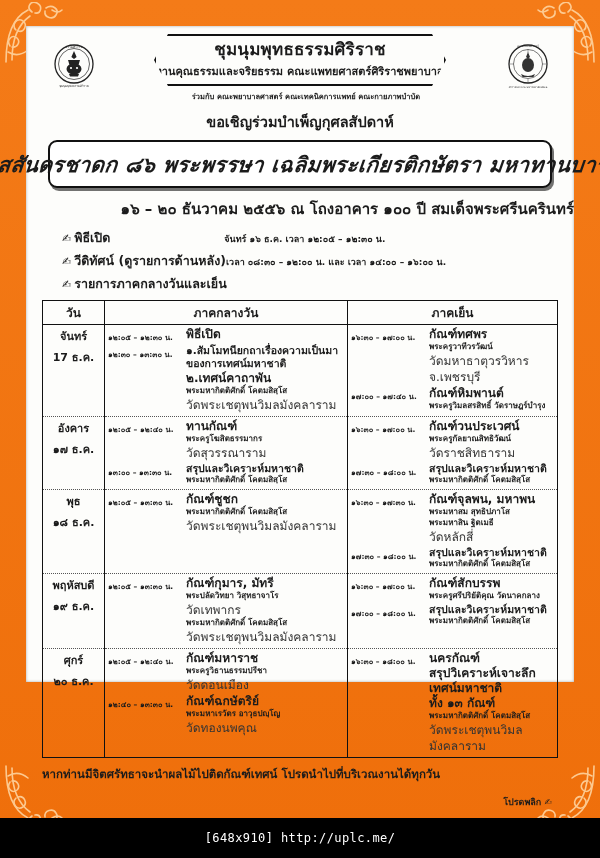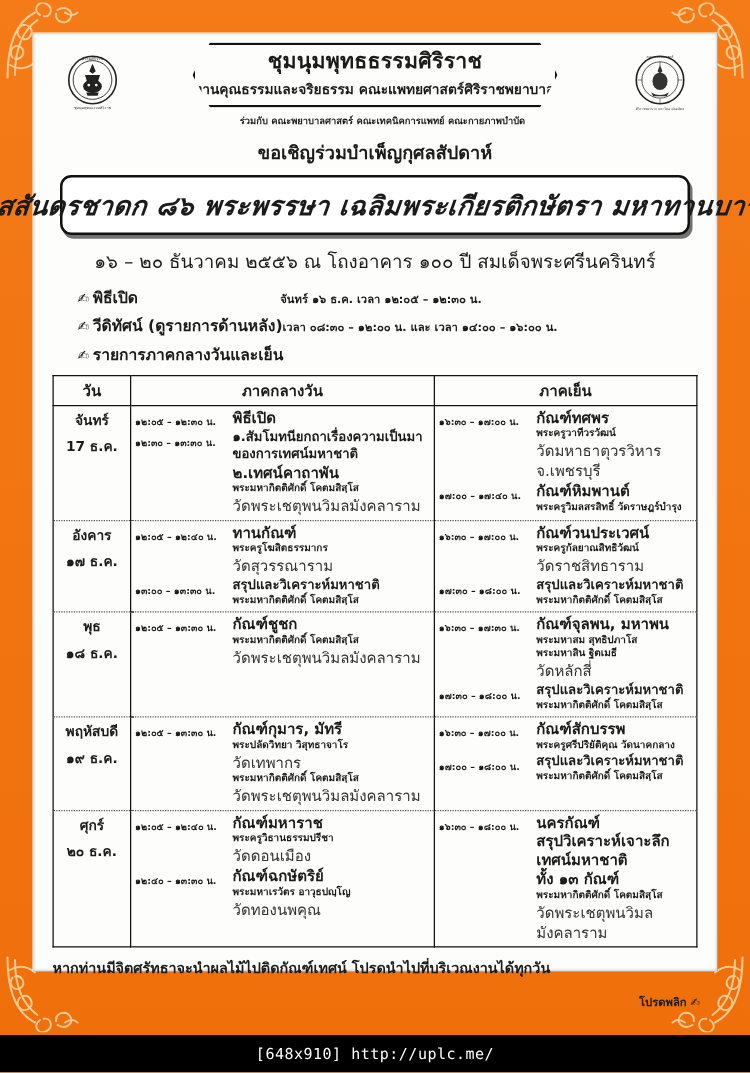--- a/index.html
+++ b/index.html
@@ -12,21 +12,21 @@
   
   #frame{position:absolute;left:0;top:0;width:600px;height:828px;
     background:linear-gradient(#f47b18,#ef6f0b);}
   .corner{position:absolute;width:64px;height:64px;opacity:.85;}
   .corner svg{width:100%;height:100%;}
   #c-tl{left:2px;top:2px;}
   #c-tr{right:2px;top:2px;transform:scaleX(-1);}
   #c-bl{left:2px;bottom:2px;transform:scaleY(-1);}
   #c-br{right:2px;bottom:2px;transform:scale(-1,-1);}
 
-  #paper{position:absolute;left:26px;top:26px;width:548px;height:751px;
+  #paper{position:absolute;left:26px;top:26px;width:548px;height:656px;
     background:#fdfdfb;box-shadow:0 0 3px rgba(0,0,0,.35) inset;}
   #sheet{position:absolute;left:0;top:0;width:548px;height:776px;
     padding:0;box-sizing:border-box;color:#1b1b1b;}
 
   
   #hdr{position:relative;height:112px;}
   .seal{position:absolute;top:12px;width:56px;height:56px;}
   #seal-left{left:20px;}
   #seal-right{right:18px;}
   .seal svg{width:100%;height:100%;}
@@ -42,21 +42,21 @@
   #invite{position:absolute;left:0;right:0;top:84px;text-align:center;
     font-size:14.5px;font-weight:bold;}
 
   
   #banner{margin:2px 22px 0 22px;height:44px;border:2.5px solid #111;
     border-radius:9px;display:flex;align-items:center;justify-content:center;
     background:#fff;box-shadow:2px 3px 0 rgba(0,0,0,.55);}
   #banner-text{font-size:21px;font-weight:bold;font-style:italic;
     letter-spacing:.3px;white-space:nowrap;transform:skewX(-6deg);}
 
-  #datetime{text-align:center;font-size:15px;font-weight:normal;margin-top:9px;}
+  #datetime{text-align:right;font-size:15px;font-weight:bold;margin-top:9px;}
 
   
   #info{margin:7px 0 0 36px;}
   .info-row{display:flex;align-items:baseline;margin-bottom:3px;}
   .bullet{font-size:11px;margin-right:3px;}
   .info-label{font-size:12.5px;font-weight:bold;min-width:150px;}
   .info-val{font-size:9px;font-weight:bold;}
 
   
   #tbl-wrap{margin:6px 16px 0 16px;}
@@ -74,24 +74,24 @@
   .slot-time{width:78px;flex:0 0 78px;font-size:7.5px;font-weight:bold;
     padding-top:4px;white-space:nowrap;}
   .slot-body{flex:1;}
   .sess-title{font-size:12px;font-weight:bold;line-height:1.25;}
   .sess-title.plain{font-weight:bold;font-size:10.5px;}
   .sess-monk{font-size:8px;font-weight:bold;line-height:1.35;}
   .sess-temple{font-size:12px;line-height:1.35;color:#333;}
 
   
   #foot-note{margin:7px 16px 0 16px;font-size:11.5px;font-weight:bold;}
-  #foot-flip{margin:12px 14px 0 0;text-align:right;font-size:9px;font-weight:bold;}
-
-  
-  #wm{position:absolute;left:0;bottom:0;width:600px;height:30px;
+  #foot-flip{margin:12px 22px 0 0;text-align:right;font-size:9px;font-weight:bold;}
+
+  
+  #wm{position:absolute;left:0;bottom:0;width:600px;height:40px;
     background:#000;display:flex;align-items:center;justify-content:center;}
   #wm-text{color:#fff;font-family:"DejaVu Sans Mono","Liberation Mono",monospace;
     font-size:12px;letter-spacing:.4px;}
   #wm-deco{position:absolute;left:0;bottom:26px;width:600px;height:6px;
     background:#f07010;}
 </style>
 </head>
 <body>
 
 <div id="frame">

